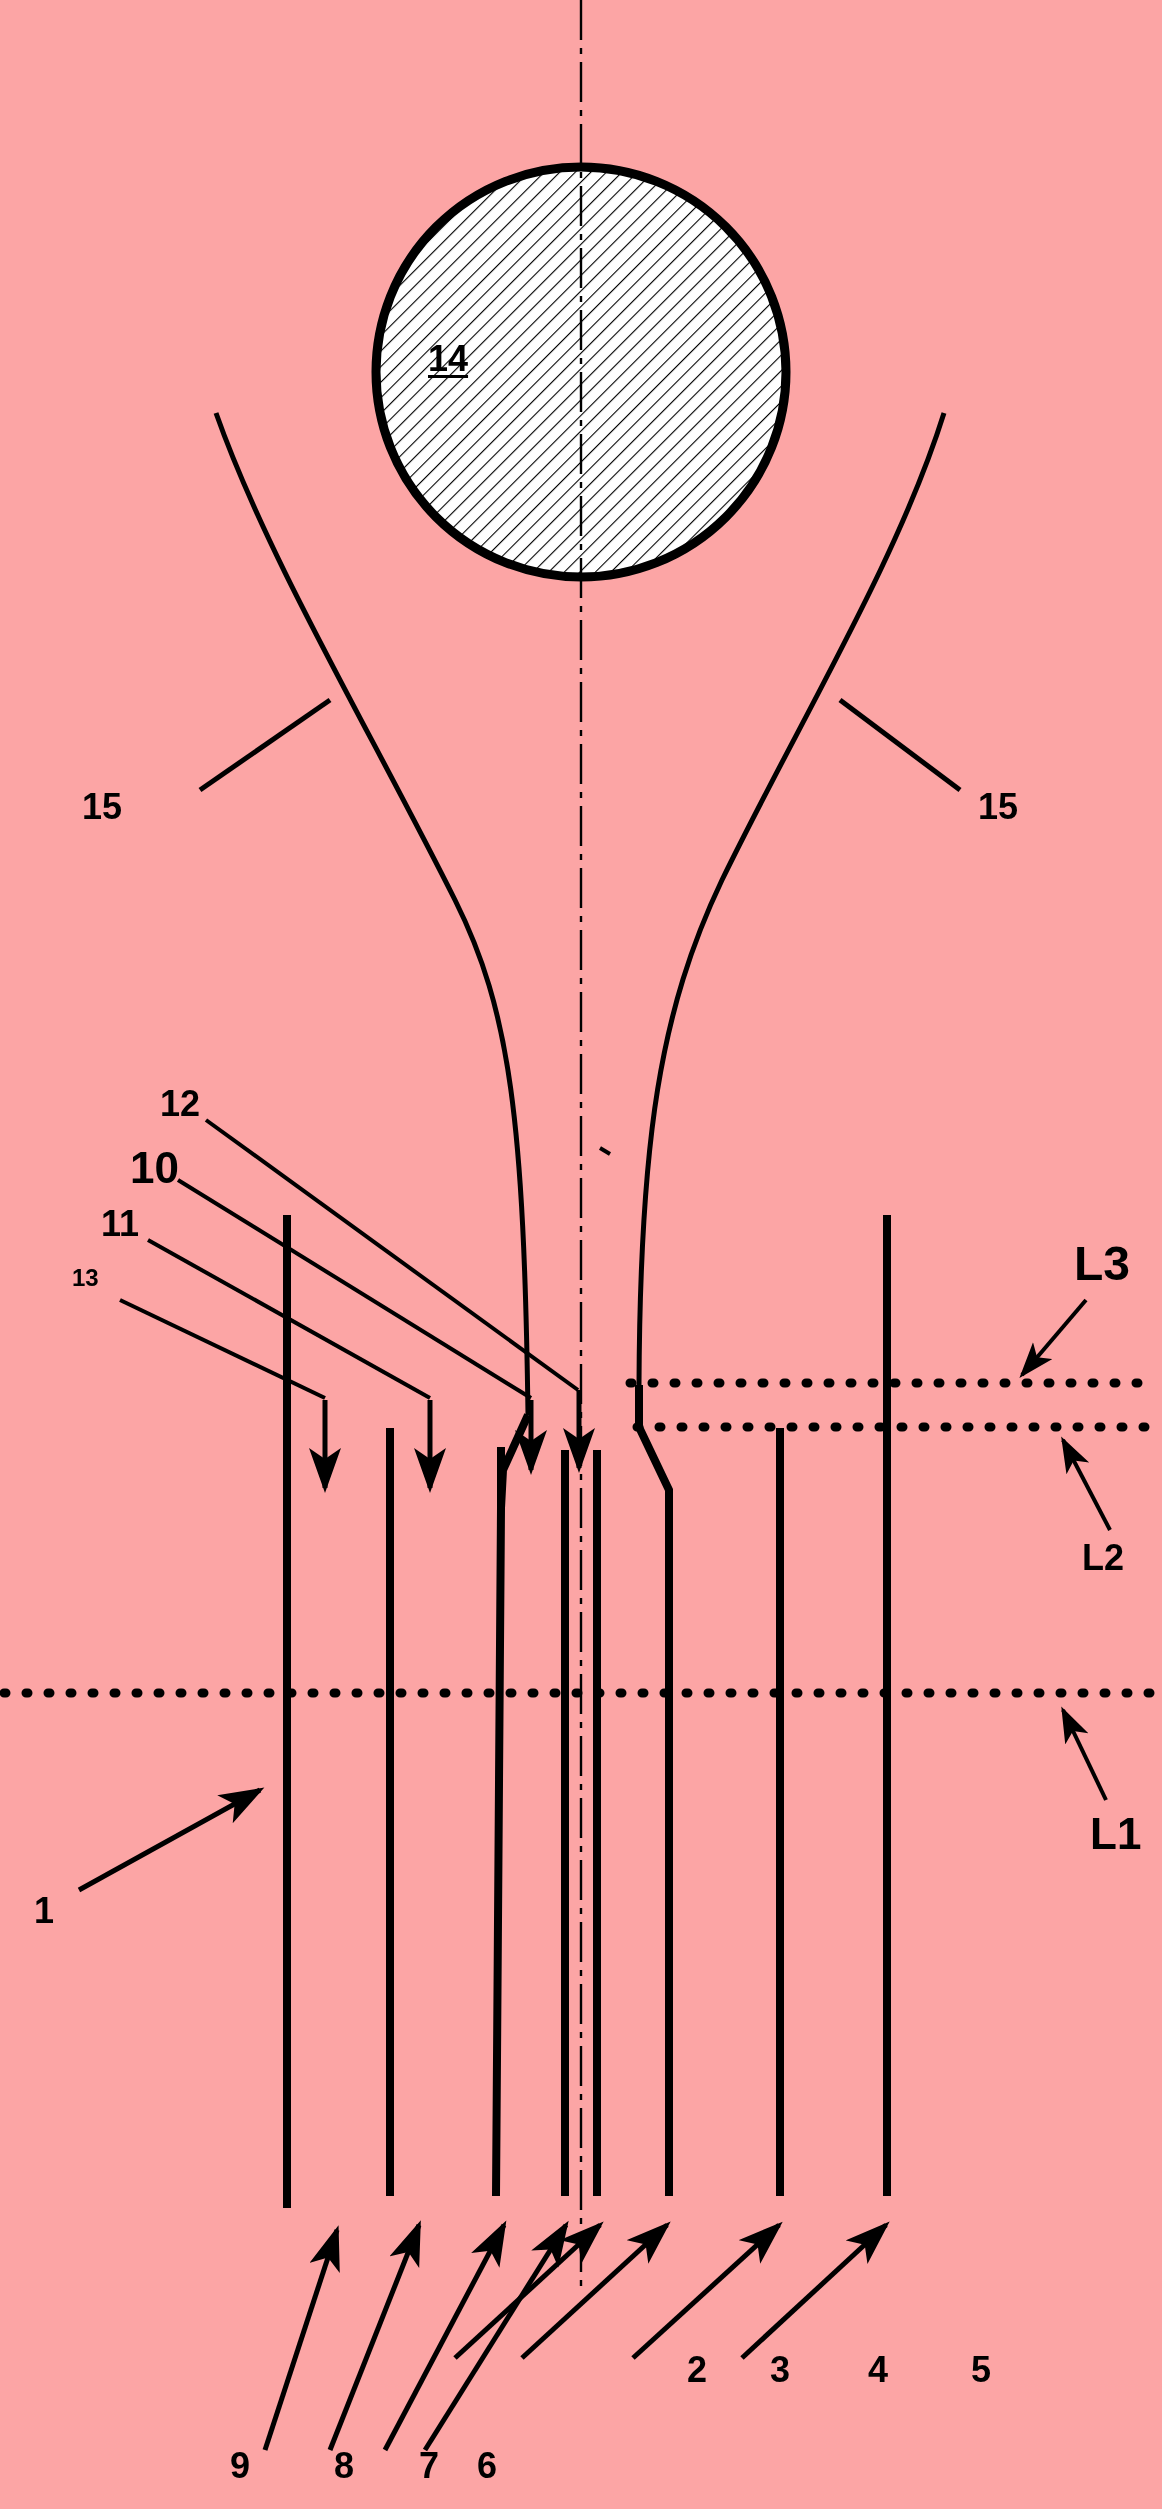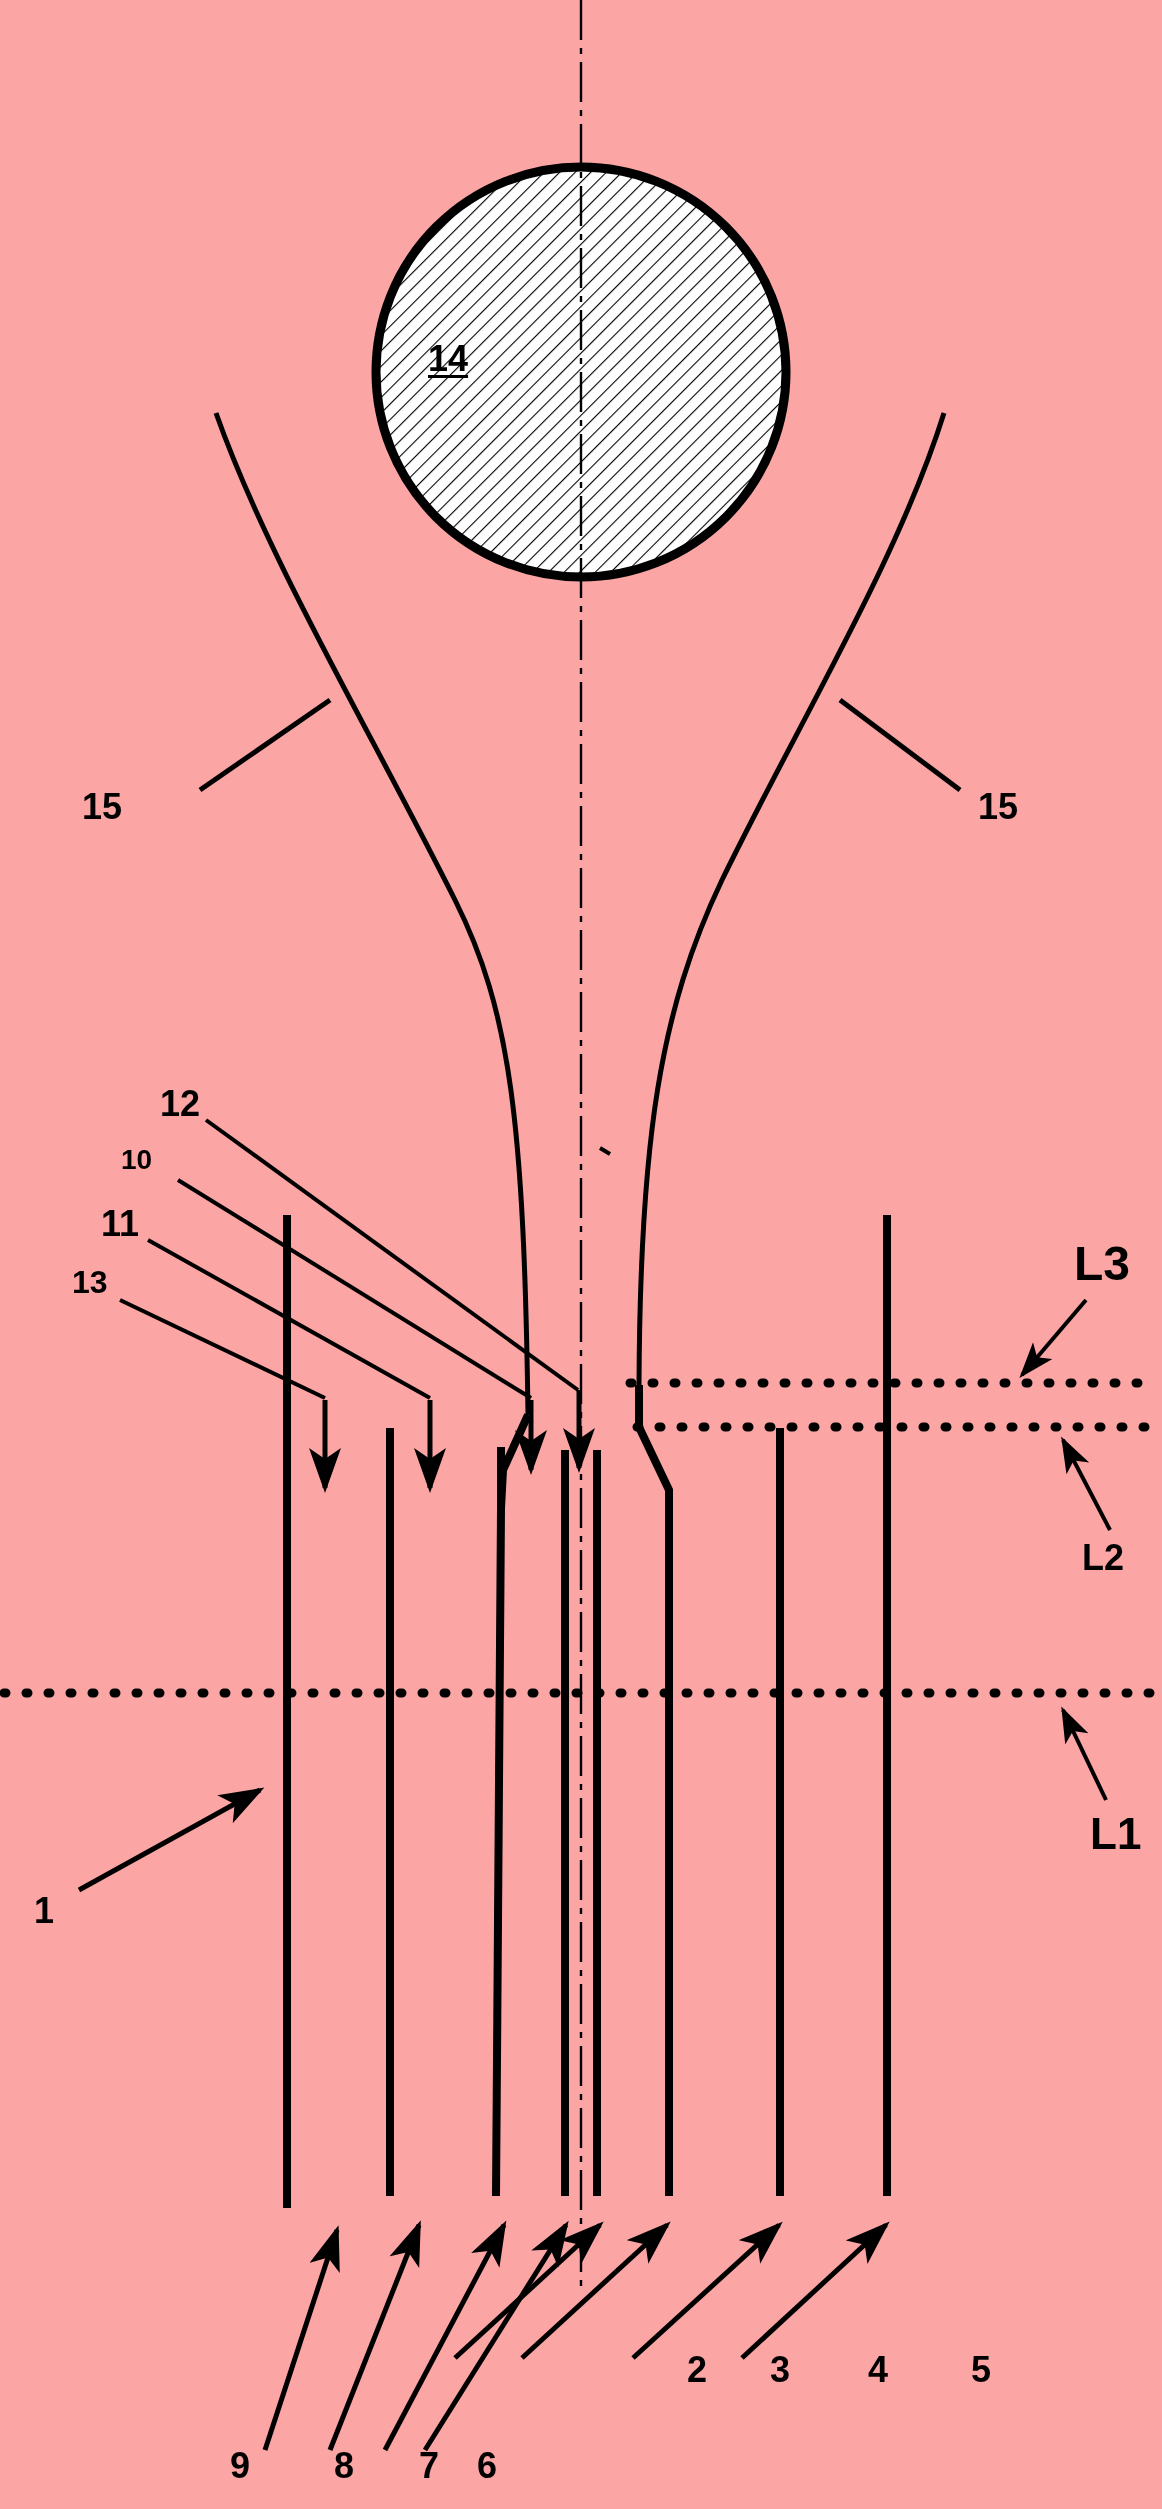--- a/index.html
+++ b/index.html
@@ -115,25 +115,25 @@
   </svg>
 
   <div class="lbl" style="left:428px; top:341px; font-size:36px; text-decoration:underline; text-underline-offset:4px;">14</div>
 
   <div class="lbl" style="left:82px; top:789px; font-size:36px;">15</div>
 
   <div class="lbl" style="left:978px; top:789px; font-size:36px;">15</div>
 
   <div class="lbl" style="left:160px; top:1086px; font-size:36px;text-align:right;">12</div>
 
-  <div class="lbl" style="left:121px; top:1146px; font-size:28px;">10</div>
+  <div class="lbl" style="left:130px; top:1146px; font-size:44px;">10</div>
 
   <div class="lbl" style="left:101px; top:1206px; font-size:36px;">11</div>
 
-  <div class="lbl" style="left:72px; top:1266px; font-size:32px;">13</div>
+  <div class="lbl" style="left:72px; top:1266px; font-size:24px;">13</div>
 
   <div class="lbl" style="left:1074px; top:1240px; font-size:48px;">L3</div>
 
   <div class="lbl" style="left:1082px; top:1540px; font-size:36px;text-align:center;">L2</div>
 
   <div class="lbl" style="left:1090px; top:1812px; font-size:44px;text-align:right;">L1</div>
 
   <div class="lbl" style="left:34px; top:1893px; font-size:36px;">1</div>
 
   <div class="lbl" style="left:687px; top:2352px; font-size:36px;">2</div>

